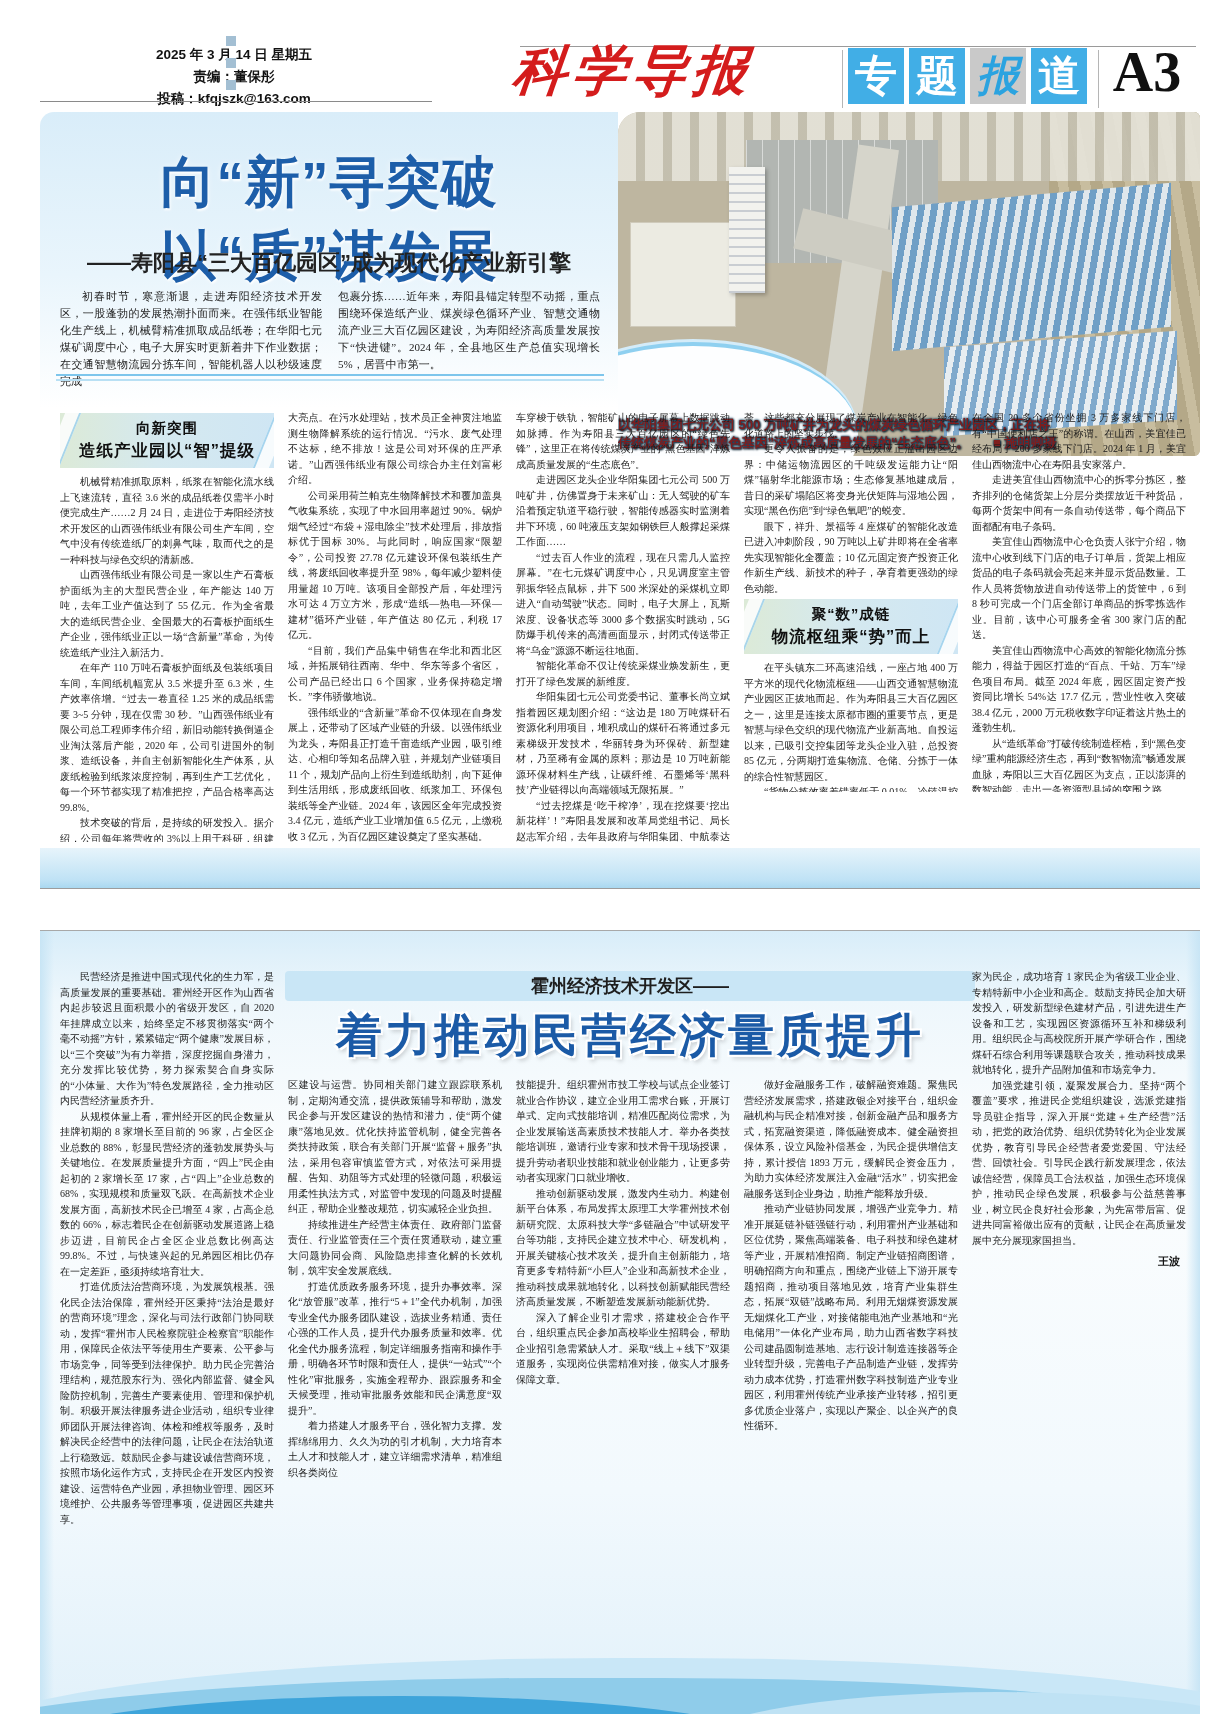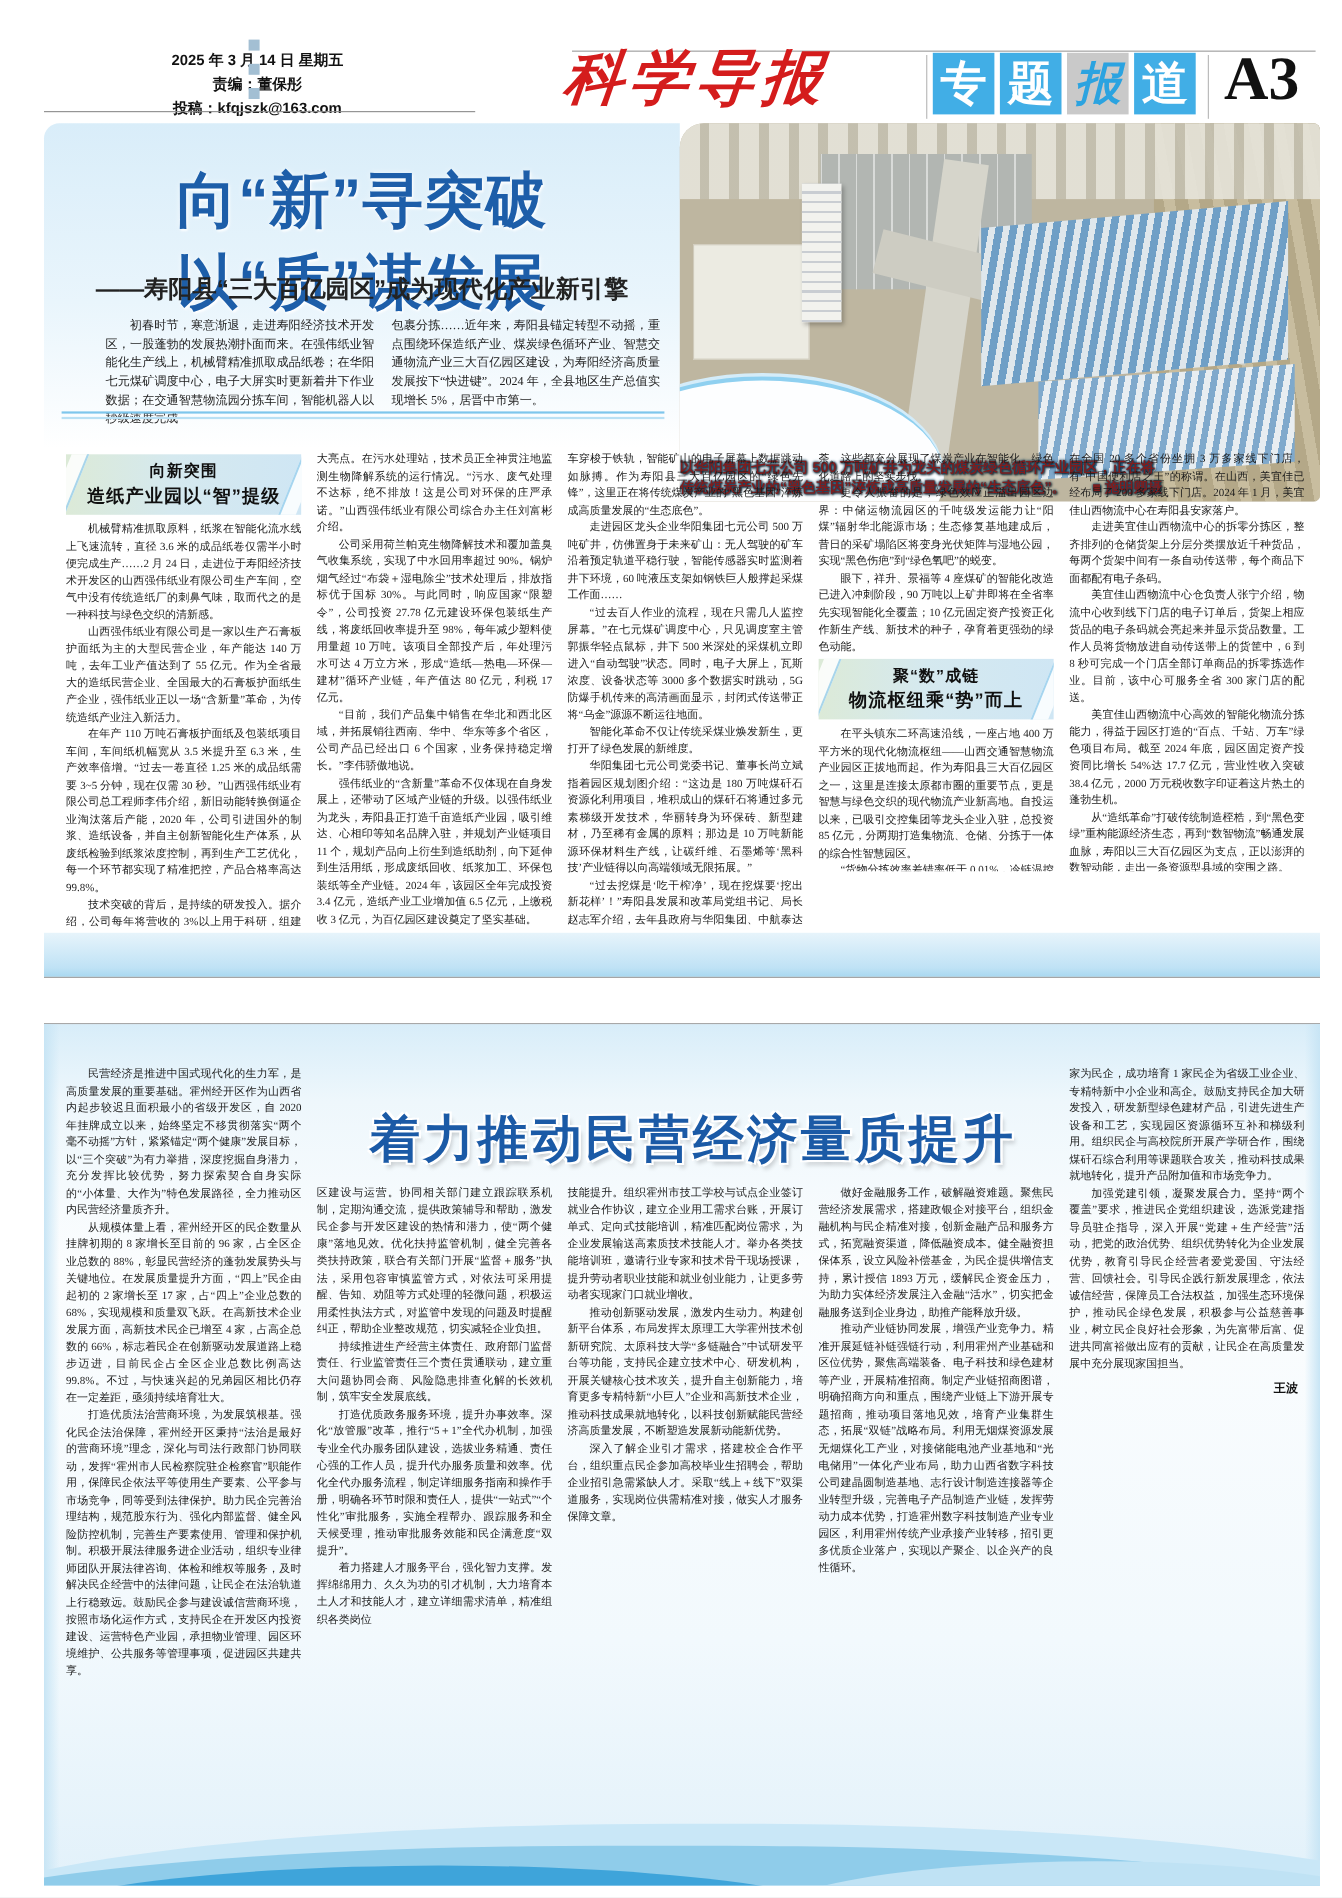--- a/index.html
+++ b/index.html
@@ -25,21 +25,21 @@
   
   .hero-left{position:absolute;left:40px;top:112px;width:578px;height:296px;
              background:linear-gradient(180deg,#d9edf9 0%,#e9f5fc 55%,#ffffff 100%);border-radius:14px 0 0 0;}
   .hero-headline{position:absolute;left:0;top:34px;width:100%;text-align:center;
                  font-family:"Liberation Sans",sans-serif;font-weight:bold;font-size:55px;color:#1d5ea9;
                  letter-spacing:1px;text-shadow:1px 2px 2px rgba(255,255,255,.9),0 0 6px rgba(255,255,255,.6);}
   .hero-subhead{position:absolute;left:0;top:136px;width:100%;text-align:center;
                 font-family:"Liberation Sans",sans-serif;font-weight:bold;font-size:22px;color:#222;}
   .hero-lead{position:absolute;left:20px;top:176px;width:540px;display:flex;gap:16px;}
   .hero-lead .leadcol{width:262px;font-size:11px;line-height:17px;text-align:justify;color:#222;}
-  .hero-lead .leadcol.first{text-indent:2em;margin-left:36px;}
+  .hero-lead .leadcol.first{text-indent:2em;}
   .hero-rules{position:absolute;left:16px;top:262px;width:548px;border-top:2px solid #7ec6ec;}
   .hero-rules:after{content:"";display:block;margin-top:3px;border-top:2px solid #b9e0f4;}
   
   .photo{position:absolute;left:618px;top:112px;width:582px;height:344px;border-radius:22px 6px 6px 6px;
          overflow:hidden;background:#beb6a0;}
   .ph-top{position:absolute;left:0;top:0;width:100%;height:20%;
           background:repeating-linear-gradient(90deg,#e6e4da 0 18px,#c4c0b0 18px 27px);opacity:.9;}
   .ph-fields{position:absolute;right:0;top:0;width:26%;height:100%;
           background:repeating-linear-gradient(80deg,#b4a888 0 12px,#c8bd9f 12px 22px);}
   .ph-park{position:absolute;left:22%;top:8%;width:33%;height:36%;background:#b2b6b2;
@@ -207,20 +207,21 @@
         <p>走进美宜佳山西物流中心的拆零分拣区，整齐排列的仓储货架上分层分类摆放近千种货品，每两个货架中间有一条自动传送带，每个商品下面都配有电子条码。</p>
         <p>美宜佳山西物流中心仓负责人张宁介绍，物流中心收到线下门店的电子订单后，货架上相应货品的电子条码就会亮起来并显示货品数量。工作人员将货物放进自动传送带上的货筐中，6 到 8 秒可完成一个门店全部订单商品的拆零拣选作业。目前，该中心可服务全省 300 家门店的配送。</p>
         <p>美宜佳山西物流中心高效的智能化物流分拣能力，得益于园区打造的“百点、千站、万车”绿色项目布局。截至 2024 年底，园区固定资产投资同比增长 54%达 17.7 亿元，营业性收入突破 38.4 亿元，2000 万元税收数字印证着这片热土的蓬勃生机。</p>
         <p>从“造纸革命”打破传统制造桎梏，到“黑色变绿”重构能源经济生态，再到“数智物流”畅通发展血脉，寿阳以三大百亿园区为支点，正以澎湃的数智动能，走出一条资源型县域的突围之路。</p>
       </div>
   </div>
 
   <div class="divider"></div>
 
   <div class="panel">
+    <div class="kickerband">霍州经济技术开发区——</div>
     <div class="b-headline">着力推动民营经济量质提升</div>
     <div class="bcol bcol1">
         <p>民营经济是推进中国式现代化的生力军，是高质量发展的重要基础。霍州经开区作为山西省内起步较迟且面积最小的省级开发区，自 2020 年挂牌成立以来，始终坚定不移贯彻落实“两个毫不动摇”方针，紧紧锚定“两个健康”发展目标，以“三个突破”为有力举措，深度挖掘自身潜力，充分发挥比较优势，努力探索契合自身实际的“小体量、大作为”特色发展路径，全力推动区内民营经济量质齐升。</p>
         <p>从规模体量上看，霍州经开区的民企数量从挂牌初期的 8 家增长至目前的 96 家，占全区企业总数的 88%，彰显民营经济的蓬勃发展势头与关键地位。在发展质量提升方面，“四上”民企由起初的 2 家增长至 17 家，占“四上”企业总数的 68%，实现规模和质量双飞跃。在高新技术企业发展方面，高新技术民企已增至 4 家，占高企总数的 66%，标志着民企在创新驱动发展道路上稳步迈进，目前民企占全区企业总数比例高达 99.8%。不过，与快速兴起的兄弟园区相比仍存在一定差距，亟须持续培育壮大。</p>
         <p>打造优质法治营商环境，为发展筑根基。强化民企法治保障，霍州经开区秉持“法治是最好的营商环境”理念，深化与司法行政部门协同联动，发挥“霍州市人民检察院驻企检察官”职能作用，保障民企依法平等使用生产要素、公平参与市场竞争，同等受到法律保护。助力民企完善治理结构，规范股东行为、强化内部监督、健全风险防控机制，完善生产要素使用、管理和保护机制。积极开展法律服务进企业活动，组织专业律师团队开展法律咨询、体检和维权等服务，及时解决民企经营中的法律问题，让民企在法治轨道上行稳致远。鼓励民企参与建设诚信营商环境，按照市场化运作方式，支持民企在开发区内投资建设、运营特色产业园，承担物业管理、园区环境维护、公共服务等管理事项，促进园区共建共享。</p>
       </div>
     <div class="bcol bcol2">
         <p class="cont">区建设与运营。协同相关部门建立跟踪联系机制，定期沟通交流，提供政策辅导和帮助，激发民企参与开发区建设的热情和潜力，使“两个健康”落地见效。优化扶持监管机制，健全完善各类扶持政策，联合有关部门开展“监督＋服务”执法，采用包容审慎监管方式，对依法可采用提醒、告知、劝阻等方式处理的轻微问题，积极运用柔性执法方式，对监管中发现的问题及时提醒纠正，帮助企业整改规范，切实减轻企业负担。</p>
         <p>持续推进生产经营主体责任、政府部门监督责任、行业监管责任三个责任贯通联动，建立重大问题协同会商、风险隐患排查化解的长效机制，筑牢安全发展底线。</p>
         <p>打造优质政务服务环境，提升办事效率。深化“放管服”改革，推行“5＋1”全代办机制，加强专业全代办服务团队建设，选拔业务精通、责任心强的工作人员，提升代办服务质量和效率。优化全代办服务流程，制定详细服务指南和操作手册，明确各环节时限和责任人，提供“一站式”“个性化”审批服务，实施全程帮办、跟踪服务和全天候受理，推动审批服务效能和民企满意度“双提升”。</p>

